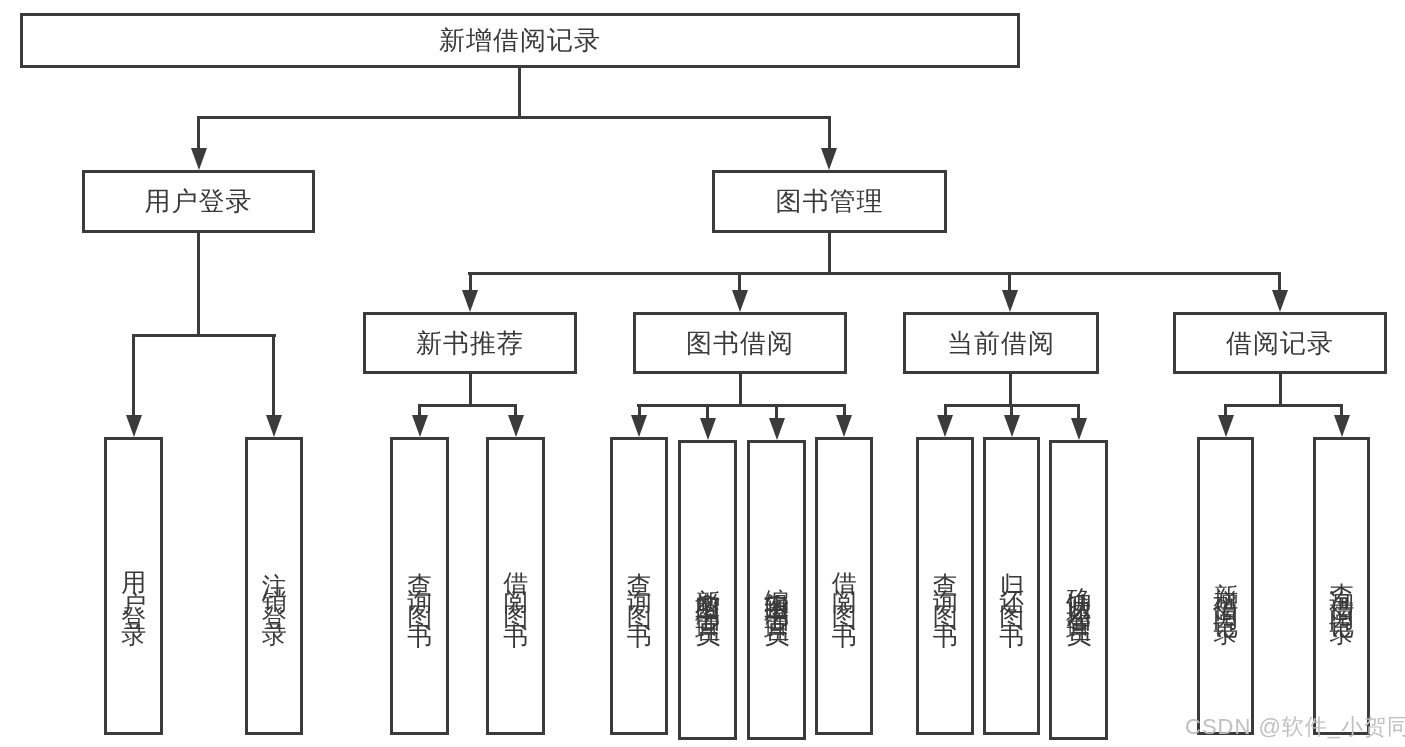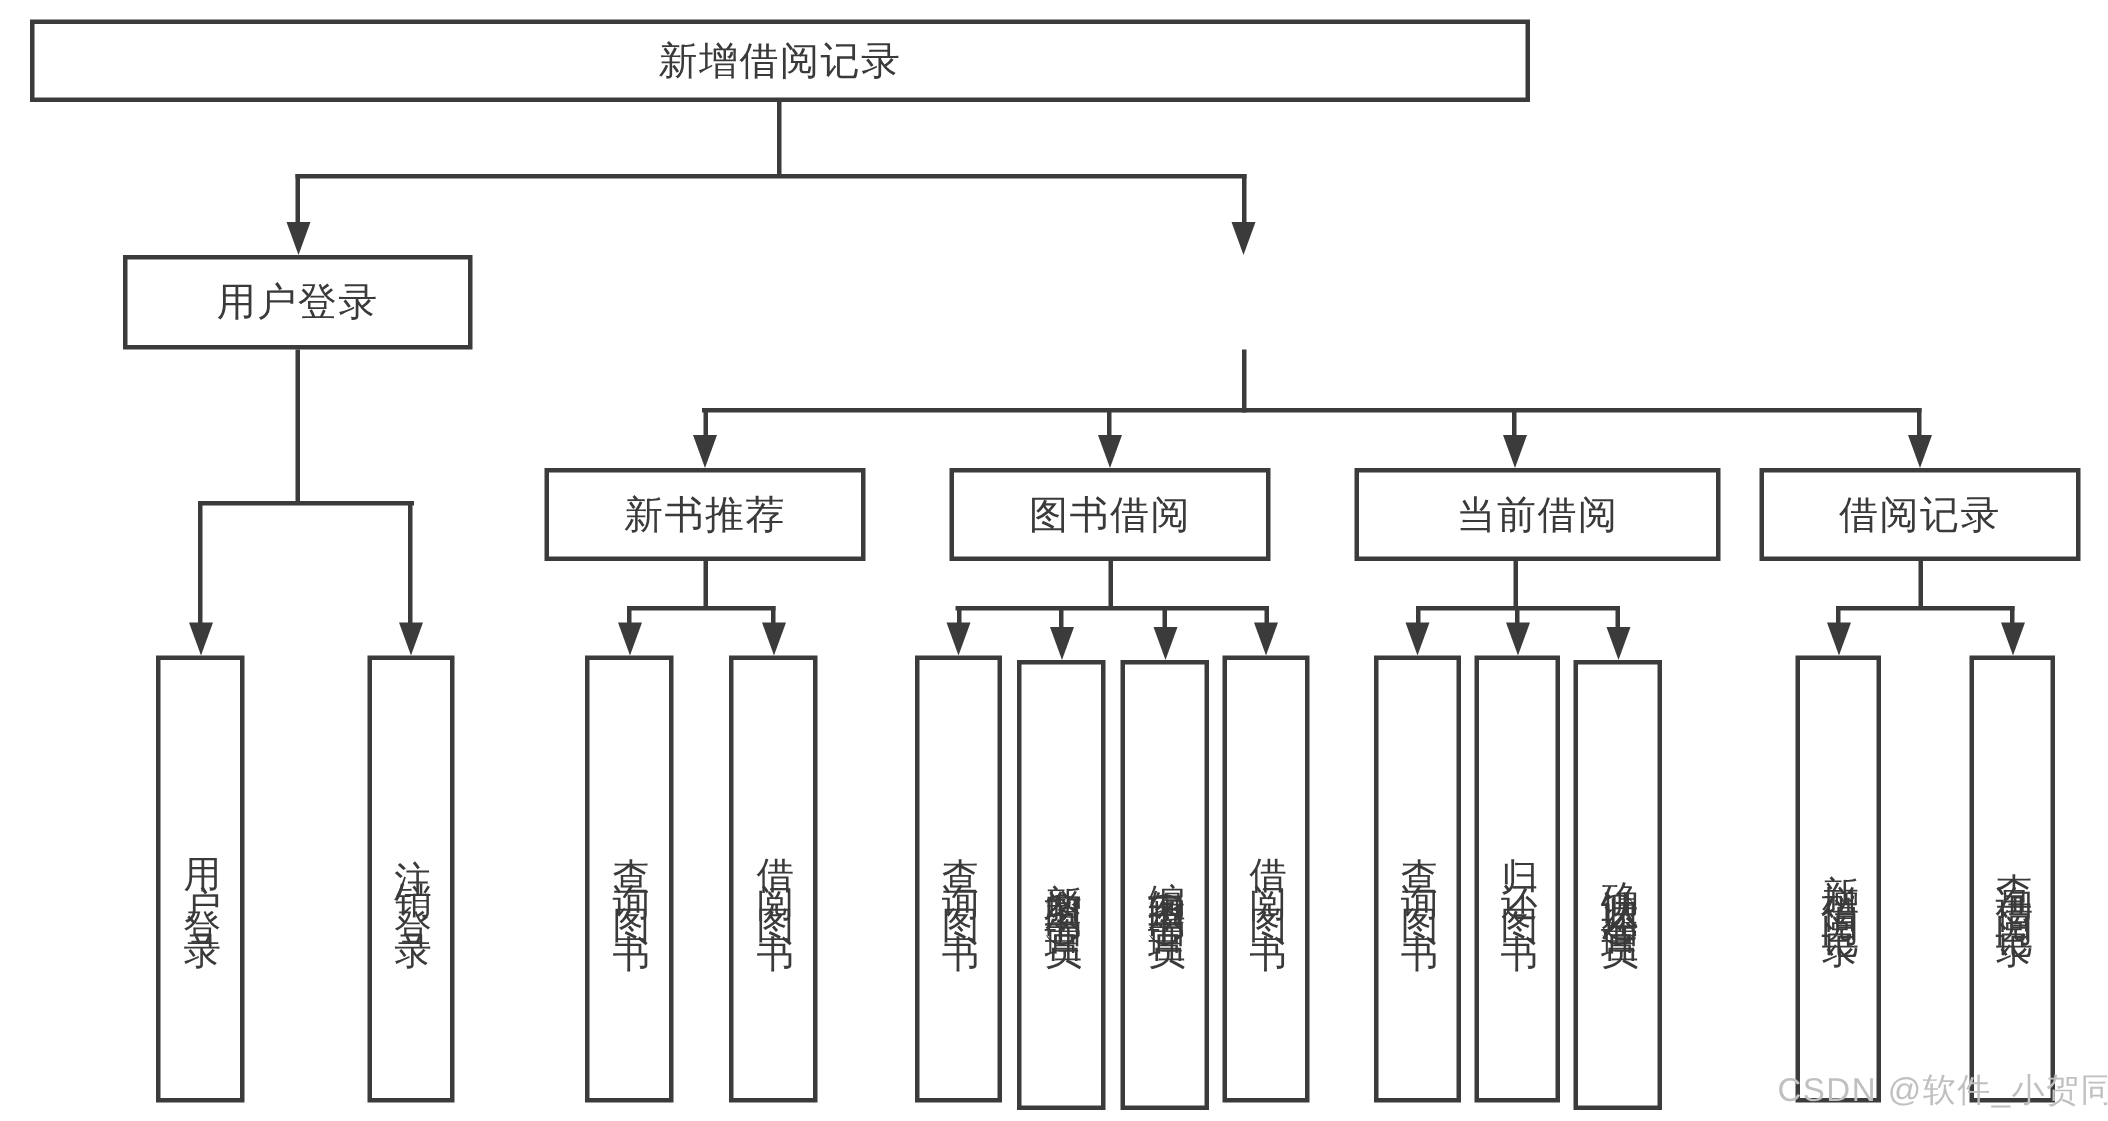--- a/index.html
+++ b/index.html
@@ -71,20 +71,23 @@
   <div class="vline" style="left:518px;top:68px;height:50px"></div>
   <div class="hline" style="left:197px;top:116px;width:634px"></div>
   <div class="vline" style="left:197px;top:116px;height:34px"></div>
   <div class="arrow" style="left:191px;top:148px"></div>
   <div class="vline" style="left:828px;top:116px;height:34px"></div>
   <div class="arrow" style="left:821px;top:148px"></div>
 
   <div class="box" style="left:82px;top:170px;width:233px;height:63px">
     <span class="lbl">用户登录</span>
   </div>
+  <div class="box" style="left:712px;top:170px;width:235px;height:63px">
+    <span class="lbl">图书管理</span>
+  </div>
 
   <div class="vline" style="left:197px;top:233px;height:103px"></div>
   <div class="hline" style="left:132px;top:334px;width:144px"></div>
   <div class="vline" style="left:132px;top:334px;height:83px"></div>
   <div class="arrow" style="left:126px;top:415px"></div>
   <div class="vline" style="left:272px;top:334px;height:83px"></div>
   <div class="arrow" style="left:266px;top:415px"></div>
 
   <div class="leaf" style="left:104px;top:437px;width:59px;height:298px">
     <span class="vlbl" style="letter-spacing: 17px;">用户登录</span>
@@ -103,21 +106,21 @@
   <div class="arrow" style="left:1002px;top:290px"></div>
   <div class="vline" style="left:1278px;top:272px;height:20px"></div>
   <div class="arrow" style="left:1272px;top:290px"></div>
 
   <div class="box" style="left:363px;top:312px;width:214px;height:62px">
     <span class="lbl">新书推荐</span>
   </div>
   <div class="box" style="left:633px;top:312px;width:214px;height:62px">
     <span class="lbl">图书借阅</span>
   </div>
-  <div class="box" style="left:903px;top:312px;width:244px;height:62px">
+  <div class="box" style="left:903px;top:312px;width:196px;height:62px">
     <span class="lbl">当前借阅</span>
   </div>
   <div class="box" style="left:1173px;top:312px;width:214px;height:62px">
     <span class="lbl">借阅记录</span>
   </div>
 
   <div class="vline" style="left:469px;top:374px;height:32px"></div>
   <div class="hline" style="left:418px;top:404px;width:99px"></div>
   <div class="vline" style="left:418px;top:404px;height:14px"></div>
   <div class="arrow" style="left:412px;top:415px"></div>

